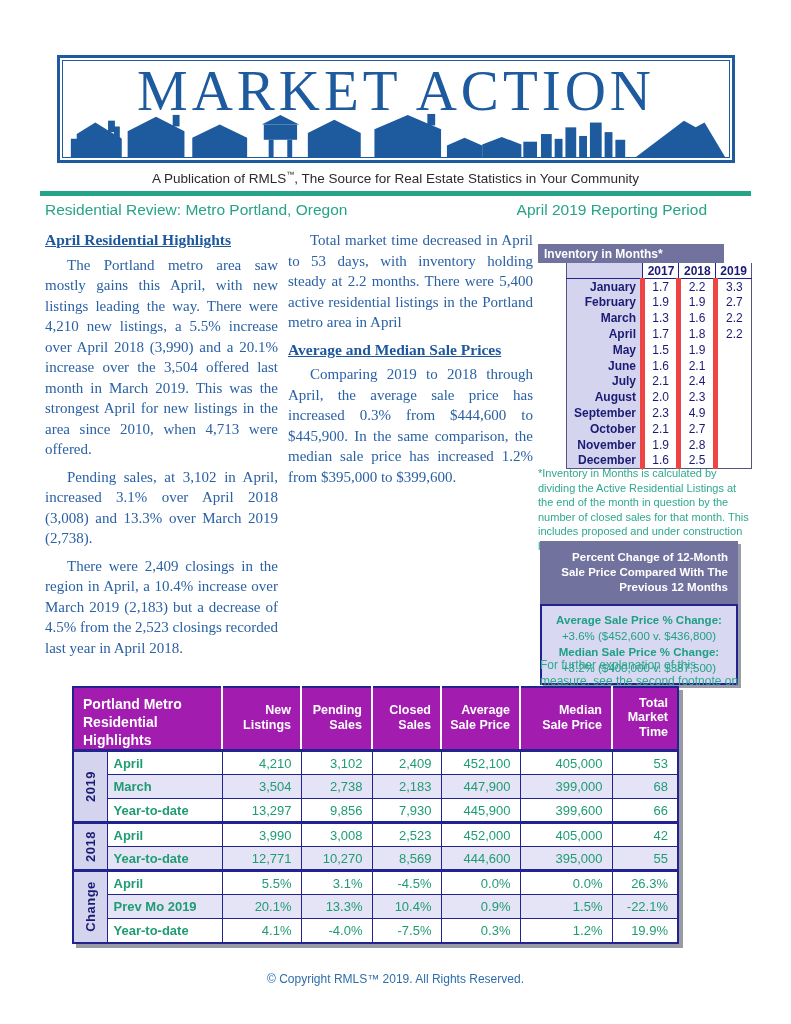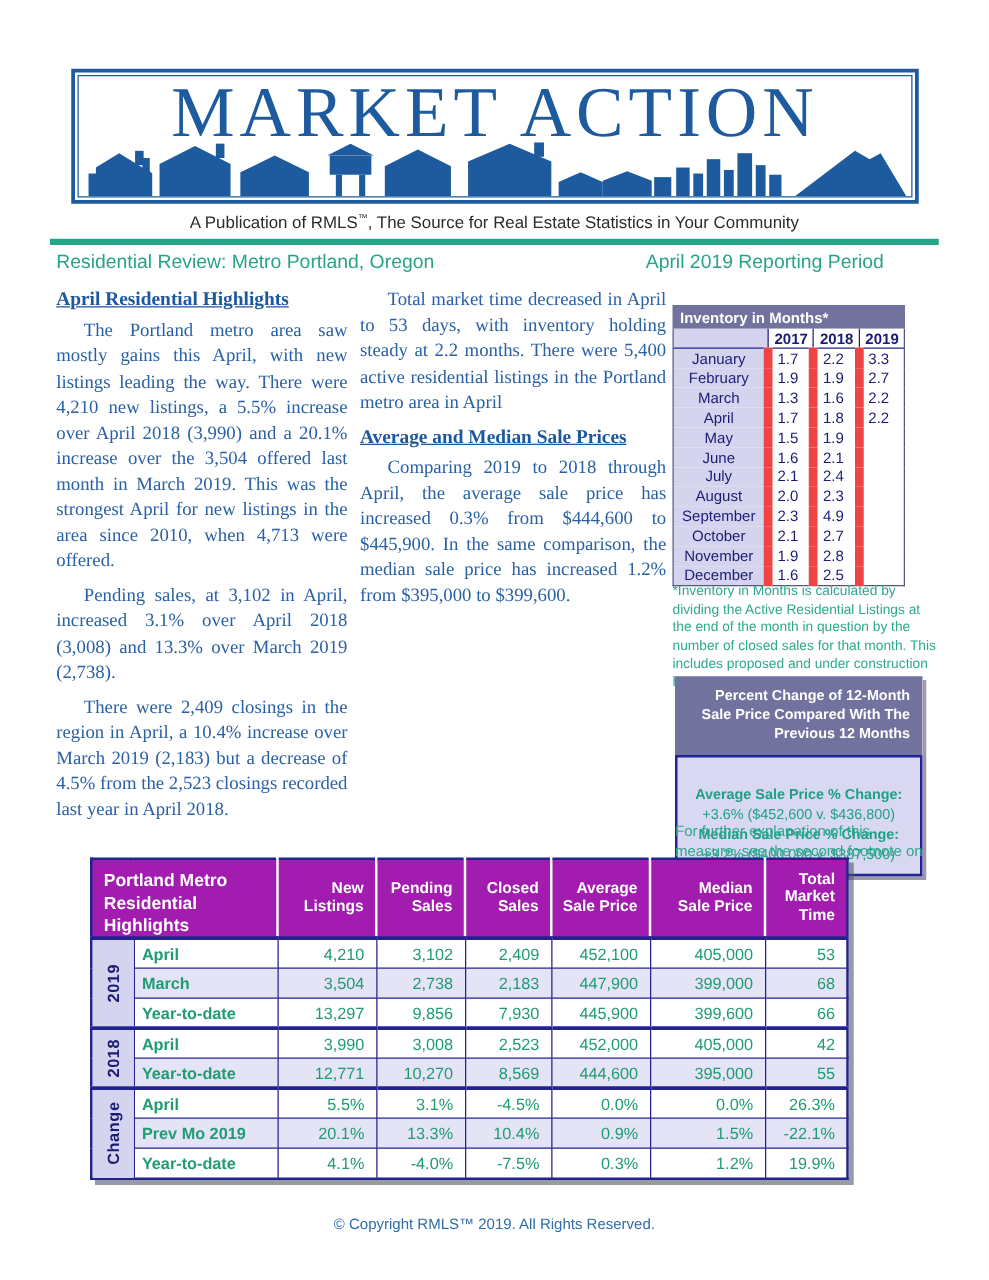--- a/index.html
+++ b/index.html
@@ -31,38 +31,38 @@
   .article-heading { font-weight:bold; text-decoration:underline; color:#1d579e;
                      font-size:15.5px; text-align:left; margin-bottom:4px; }
   .col p { text-indent:22px; margin-bottom:7px; }
   .prices-heading { margin-top:2px; }
 
   
   .inventory-wrap { position:absolute; left:538px; top:244px; width:186px; }
   .inv-title { background:#72729f; color:#ffffff; font-weight:bold; font-size:12px;
                padding:3px 6px 2px 6px; }
   table.inv { border-collapse:collapse; width:100%; table-layout:fixed;
-              border:1px solid #55557e; border-top:none; }
+              border:1px solid #55557e; border-top:none;margin-left:28px; }
   table.inv col.c-month { width:76px; }
   table.inv th, table.inv td { font-size:12px; color:#1b1b75; height:15.8px; padding:0 4px 0 4px; }
   th.inv-year { font-weight:bold; text-align:right; border-left:1px solid #23238f;
                 border-bottom:1px solid #23238f; background:#ffffff; font-size:12.5px; }
   th.inv-corner { background:#d4d4ee; border-bottom:1px solid #23238f; }
-  td.inv-month { background:#d4d4ee; font-weight:normal; font-size:12.5px; text-align:center; }
-  td.inv-val { text-align:left; border-left:7px solid #ef4444; background:#ffffff; }
+  td.inv-month { background:#d4d4ee; font-weight:bold; font-size:12.5px; text-align:right; }
+  td.inv-val { text-align:center; border-left:5px solid #ef4444; background:#ffffff; }
 
   .inv-footnote { position:absolute; left:538px; top:466px; width:212px; color:#2fa88e;
                   font-size:11px; line-height:14.5px; }
 
   
   .pct-box { position:absolute; left:540px; top:541px; width:198px; box-shadow:3px 3px 0 #9a9aa8; }
   .pct-header { background:#72729f; color:#ffffff; font-weight:bold; font-size:11.5px;
                 line-height:15px; text-align:right; padding:9px 10px 9px 10px; }
   .pct-body { background:#d8d8f2; border:2px solid #23238f; text-align:center;
-              color:#1fa085; font-size:11.5px; line-height:16px; padding:22px 2px 7px 2px; }
+              color:#1fa085; font-size:11.5px; line-height:16px; padding:6px 2px 7px 2px; }
   .pct-label { font-weight:bold; }
   .further-note { position:absolute; left:540px; top:657px; width:205px; color:#2fa88e;
                   font-size:12px; line-height:16px; }
 
   
   .main-table-wrap { position:absolute; left:72px; top:686px; box-shadow:4px 4px 0 rgba(84,86,104,0.6); }
   table.mt { border-collapse:collapse; table-layout:fixed; width:605px; border:2px solid #23238f; }
   table.mt th { background:#a21caf; color:#ffffff; vertical-align:middle; }
   th.mt-title { text-align:left; vertical-align:top; font-size:14px; line-height:18px;
                 padding:7px 30px 0 9px; height:58px; }

